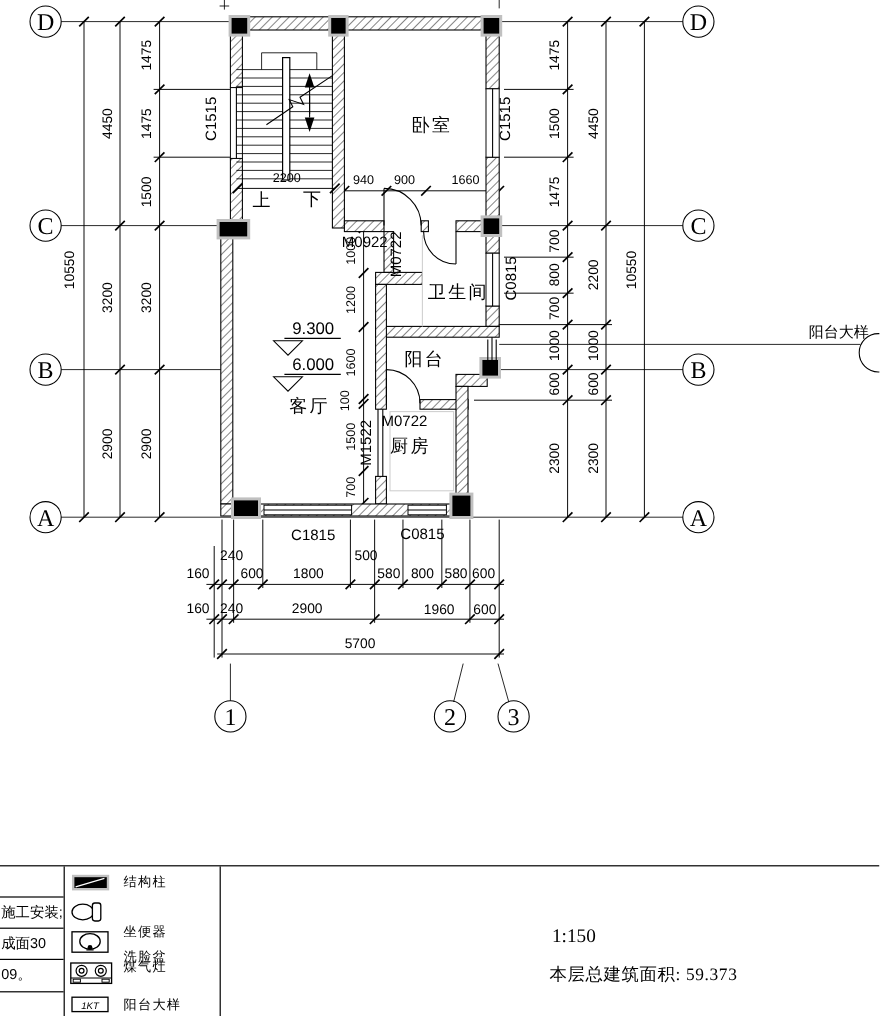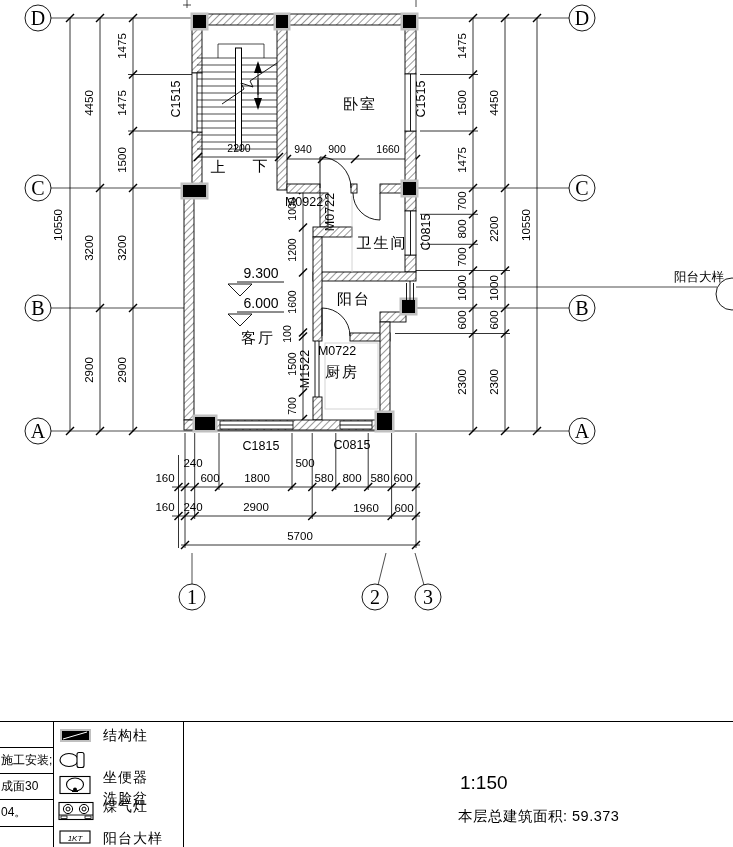--- a/index.html
+++ b/index.html
@@ -18,28 +18,28 @@
   .wall{fill:url(#hatch);stroke:#000;stroke-width:0.9;}
   .halo{fill:#c0c0c0;}
   .col{fill:#000;}
   .gray{stroke:#cfcfcf;stroke-width:0.9;fill:none;}
   
   #band{position:absolute;left:0;top:721px;width:733px;height:126px;border-top:1px solid #000;}
   .vline{position:absolute;top:0;height:126px;width:0;border-left:1px solid #000;}
   .nrow{position:absolute;left:0;width:53px;border-top:1px solid #000;}
   .ntext{position:absolute;left:1px;width:52px;font-size:12px;white-space:nowrap;overflow:hidden;}
   .lg-sym{position:absolute;left:57px;width:38px;height:20px;font-style:italic;}
-  .lg-lab{position:absolute;left:103px;font-size:14px;letter-spacing:1px;white-space:nowrap;}
+  .lg-lab{position:absolute;left:103px;font-size:11px;letter-spacing:1px;white-space:nowrap;}
   
   #titleblock{position:absolute;left:452px;top:772px;width:281px;}
   #title-line1{display:flex;align-items:flex-end;}
   #main-title{font-family:"Liberation Serif",serif;font-size:30px;letter-spacing:2px;
               border-bottom:3px solid #000;box-shadow:0 -1px 0 0 #000 inset;padding:0 4px 5px 2px;}
-  #scale-text{font-family:Liberation Sans, sans-serif;font-size:19px;margin:0 0 6px 8px;}
-  #area-note{font-family:Liberation Sans, sans-serif;font-size:14.5px;margin:7px 0 0 6px;letter-spacing:0.5px;}
+  #scale-text{font-family:Liberation Serif, serif;font-size:16px;margin:0 0 6px 8px;}
+  #area-note{font-family:Liberation Serif, serif;font-size:14.5px;margin:7px 0 0 6px;letter-spacing:0.5px;}
 </style>
 </head>
 <body>
 
 <div id="sheet">
 
 <svg width="733" height="660" viewBox="0 0 733 660">
   <defs>
     <pattern id="hatch" width="5" height="5" patternUnits="userSpaceOnUse" patternTransform="rotate(45)">
       <rect width="5" height="5" fill="#fff"></rect>
@@ -401,21 +401,21 @@
 
 <div id="band">
   <div class="vline" style="left:53px"></div>
   <div class="vline" style="left:183px"></div>
   <div class="nrow" style="top:25px"></div>
   <div class="nrow" style="top:50.5px"></div>
   <div class="nrow" style="top:76.5px"></div>
   <div class="nrow" style="top:103.5px"></div>
   <div class="ntext" style="top:30px">施工安装;</div>
   <div class="ntext" style="top:56px">成面30</div>
-  <div class="ntext" style="top:82px">04。</div>
+  <div class="ntext" style="top:82px">09。</div>
 
   <div class="lg-sym" style="top:3px">
     <svg width="38" height="20" viewBox="0 0 38 20">
       <rect x="3" y="4" width="31" height="13" fill="#c0c0c0"></rect>
       <rect x="5" y="6" width="27" height="9" fill="#000"></rect>
       <line x1="6" y1="14" x2="30" y2="7" stroke="#fff" stroke-width="1"></line>
     </svg>
   </div>
   <div class="lg-lab" style="top:5px">结构柱</div>
 

